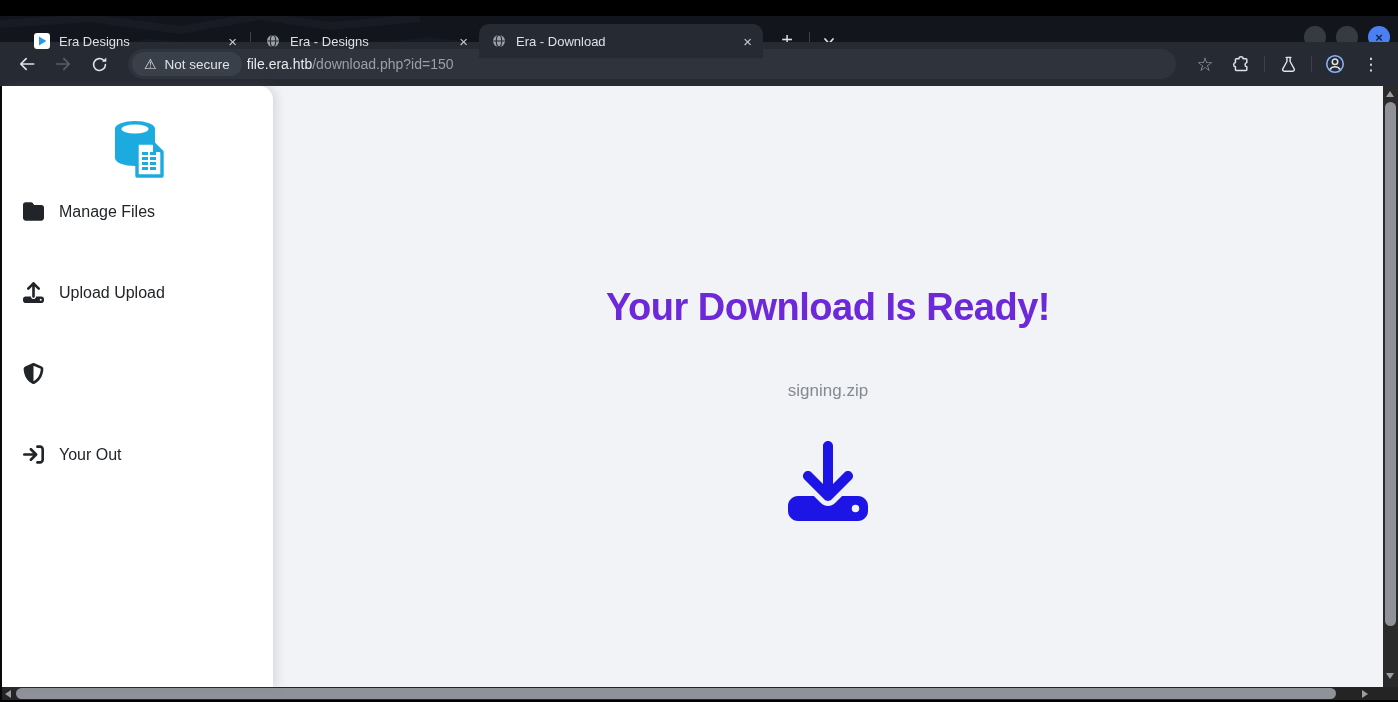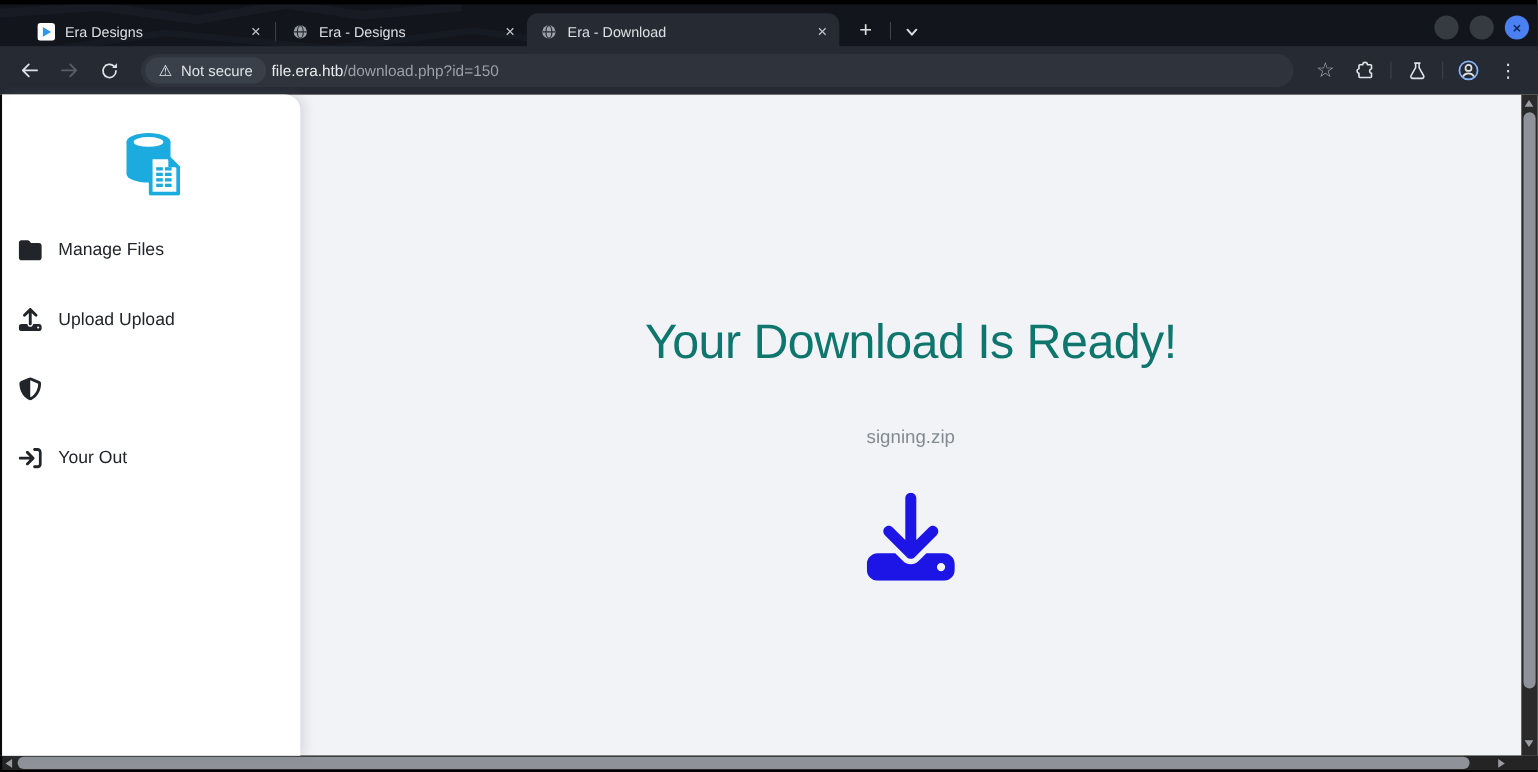--- a/index.html
+++ b/index.html
@@ -3,21 +3,21 @@
 <meta charset="utf-8">
 <style>
   html,body { margin:0; padding:0; }
   body {
     width:1398px; height:702px; position:relative; overflow:hidden;
     background:#000; font-family:"Liberation Sans", sans-serif;
     -webkit-font-smoothing:antialiased;
   }
   
   .tabbar {
-    position:absolute; top:4px; left:0; right:0; height:42px;
+    position:absolute; top:16px; left:0; right:0; height:42px;
     background:#12151c; display:flex; align-items:flex-end;
     padding-left:22px; box-sizing:border-box; overflow:hidden;
   }
   .dragon-art { position:absolute; top:0; left:0; pointer-events:none; }
   .tab {
     height:34px; display:flex; align-items:center; gap:9px;
     padding:0 8px 0 12px; box-sizing:border-box;
     color:#dde0e3; font-size:13px; position:relative; z-index:1;
   }
   .tab.inactive { width:226px; }
@@ -61,26 +61,26 @@
   
   .page {
     position:absolute; top:86px; left:0; right:0; bottom:15px; background:#f2f3f6;
     display:flex; border-left:2px solid #05070a; box-sizing:border-box;
   }
   .sidebar {
     width:271px; flex-shrink:0; background:#fff; border-radius:0 14px 0 0;
     box-shadow:4px 0 10px rgba(110,120,140,.20); position:relative; z-index:2;
   }
   .logo { display:block; margin:30px auto 0; }
-  .nav { margin-top:39px; display:flex; flex-direction:column; gap:42px; padding-left:15px; }
+  .nav { margin-top:23px; display:flex; flex-direction:column; gap:60px; padding-left:21px; }
   .nav-item { display:flex; align-items:center; gap:15px; color:#212529; font-size:16px; cursor:pointer; }
   .nav-item svg { flex-shrink:0; }
   .nav-label { max-width:132px; line-height:20px; }
   .main { flex:1; min-width:0; text-align:center; }
-  .heading { margin:200px 0 0 0; font-size:44px; font-weight:normal; color:#0f766e; letter-spacing:-0.5px; }
+  .heading { margin:200px 0 0 0; font-size:38px; font-weight:bold; color:#6d28d9; letter-spacing:-0.5px; }
   .filename { margin-top:52px; font-size:17px; color:#838b92; }
   .dl-wrap { margin-top:40px; }
   
   .vscroll { width:15px; flex-shrink:0; background:#2a2a2a; position:relative; }
   .varrow-up { position:absolute; top:5px; left:3px; width:0; height:0;
     border-left:4.5px solid transparent; border-right:4.5px solid transparent; border-bottom:6px solid #9a9da2; }
   .vthumb { position:absolute; top:16px; left:2px; width:11px; height:524px; background:#8f9298; border-radius:5.5px; }
   .varrow-down { position:absolute; bottom:8px; left:3px; width:0; height:0;
     border-left:4.5px solid transparent; border-right:4.5px solid transparent; border-top:6px solid #9a9da2; }
   .bottombar {

